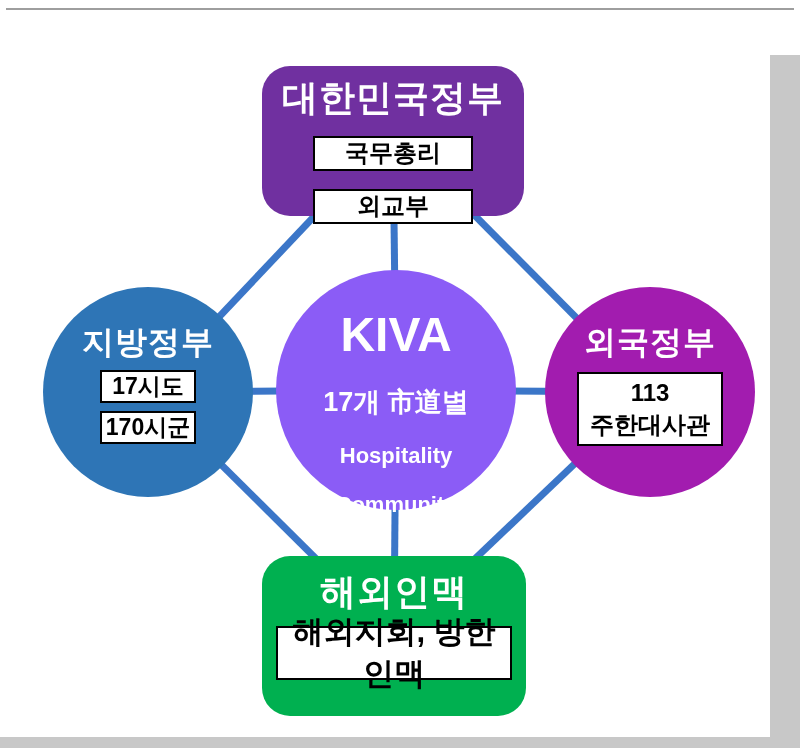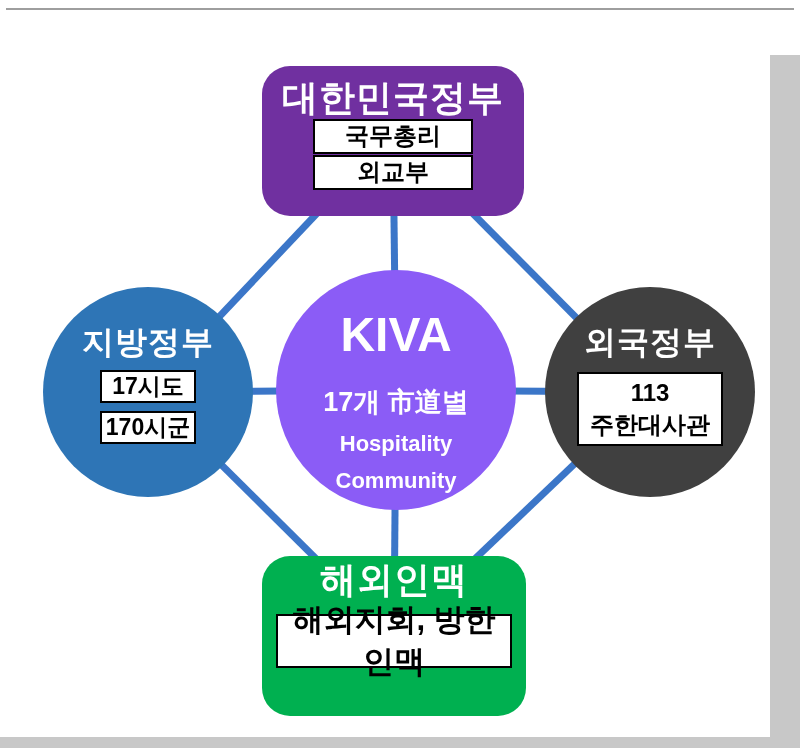--- a/index.html
+++ b/index.html
@@ -14,43 +14,43 @@
 
   svg.lines { position:absolute; left:0; top:0; }
 
   .node { position:absolute; box-sizing:border-box; text-align:center; }
   .rect-node { border-radius:28px; }
   .circle-node { border-radius:50%; }
 
   .node-top    { left:262px; top:66px;  width:262px; height:150px; background:#7030a0; }
   .node-bottom { left:262px; top:556px; width:264px; height:160px; background:#00b050; }
   .node-left   { left:43px;  top:287px; width:210px; height:210px; background:#2e75b6; }
-  .node-right  { left:545px; top:287px; width:210px; height:210px; background:#404040; }
+  .node-right  { left:545px; top:287px; width:210px; height:210px; background:#a21caf; }
   .node-center { left:276px; top:270px; width:240px; height:240px; background:#8b5cf6; }
 
   .node-title {
     color:#ffffff; font-weight:bold; font-size:36px; line-height:1.1;
     padding-top:12px; letter-spacing:1px;
   }
   .node-left .node-title, .node-right .node-title { font-size:32px; padding-top:40px;font-family:Liberation Mono, monospace; }
-  .node-bottom .node-title { padding-top:4px; }
+  .node-bottom .node-title { padding-top:16px; }
 
   .wbox {
     background:#ffffff; border:2px solid #000000; color:#000000;
     font-weight:bold; display:flex; align-items:center; justify-content:center;
-    margin:1px auto 0 auto; box-sizing:border-box;
+    margin:18px auto 0 auto; box-sizing:border-box;
   }
   .node-top .wbox    { width:160px; height:35px; font-size:24px; }
   .node-left .wbox   { width:96px; height:33px; font-size:23px; margin-top:8px; }
   .node-right .wbox  { width:146px; height:74px; font-size:24px; flex-direction:column; line-height:1.35; margin-top:10px; }
   .node-bottom .wbox { width:236px; height:54px; font-size:31px; margin-top:14px; }
 
   .center-title { color:#fff; font-weight:bold; font-size:48px; padding-top:40px; line-height:1.05; }
   .center-sub   { color:#fff; font-weight:bold; font-size:27px; margin-top:24px; }
-  .center-line  { color:#fff; font-weight:bold; font-size:22px; margin-top:11px; }
+  .center-line  { color:#fff; font-weight:bold; font-size:22px; margin-top:23px; }
 </style>
 </head>
 <body>
 
 <div class="stage">
 
   <div class="edge-top"></div>
   <div class="edge-right"></div>
   <div class="edge-bottom"></div>
 

